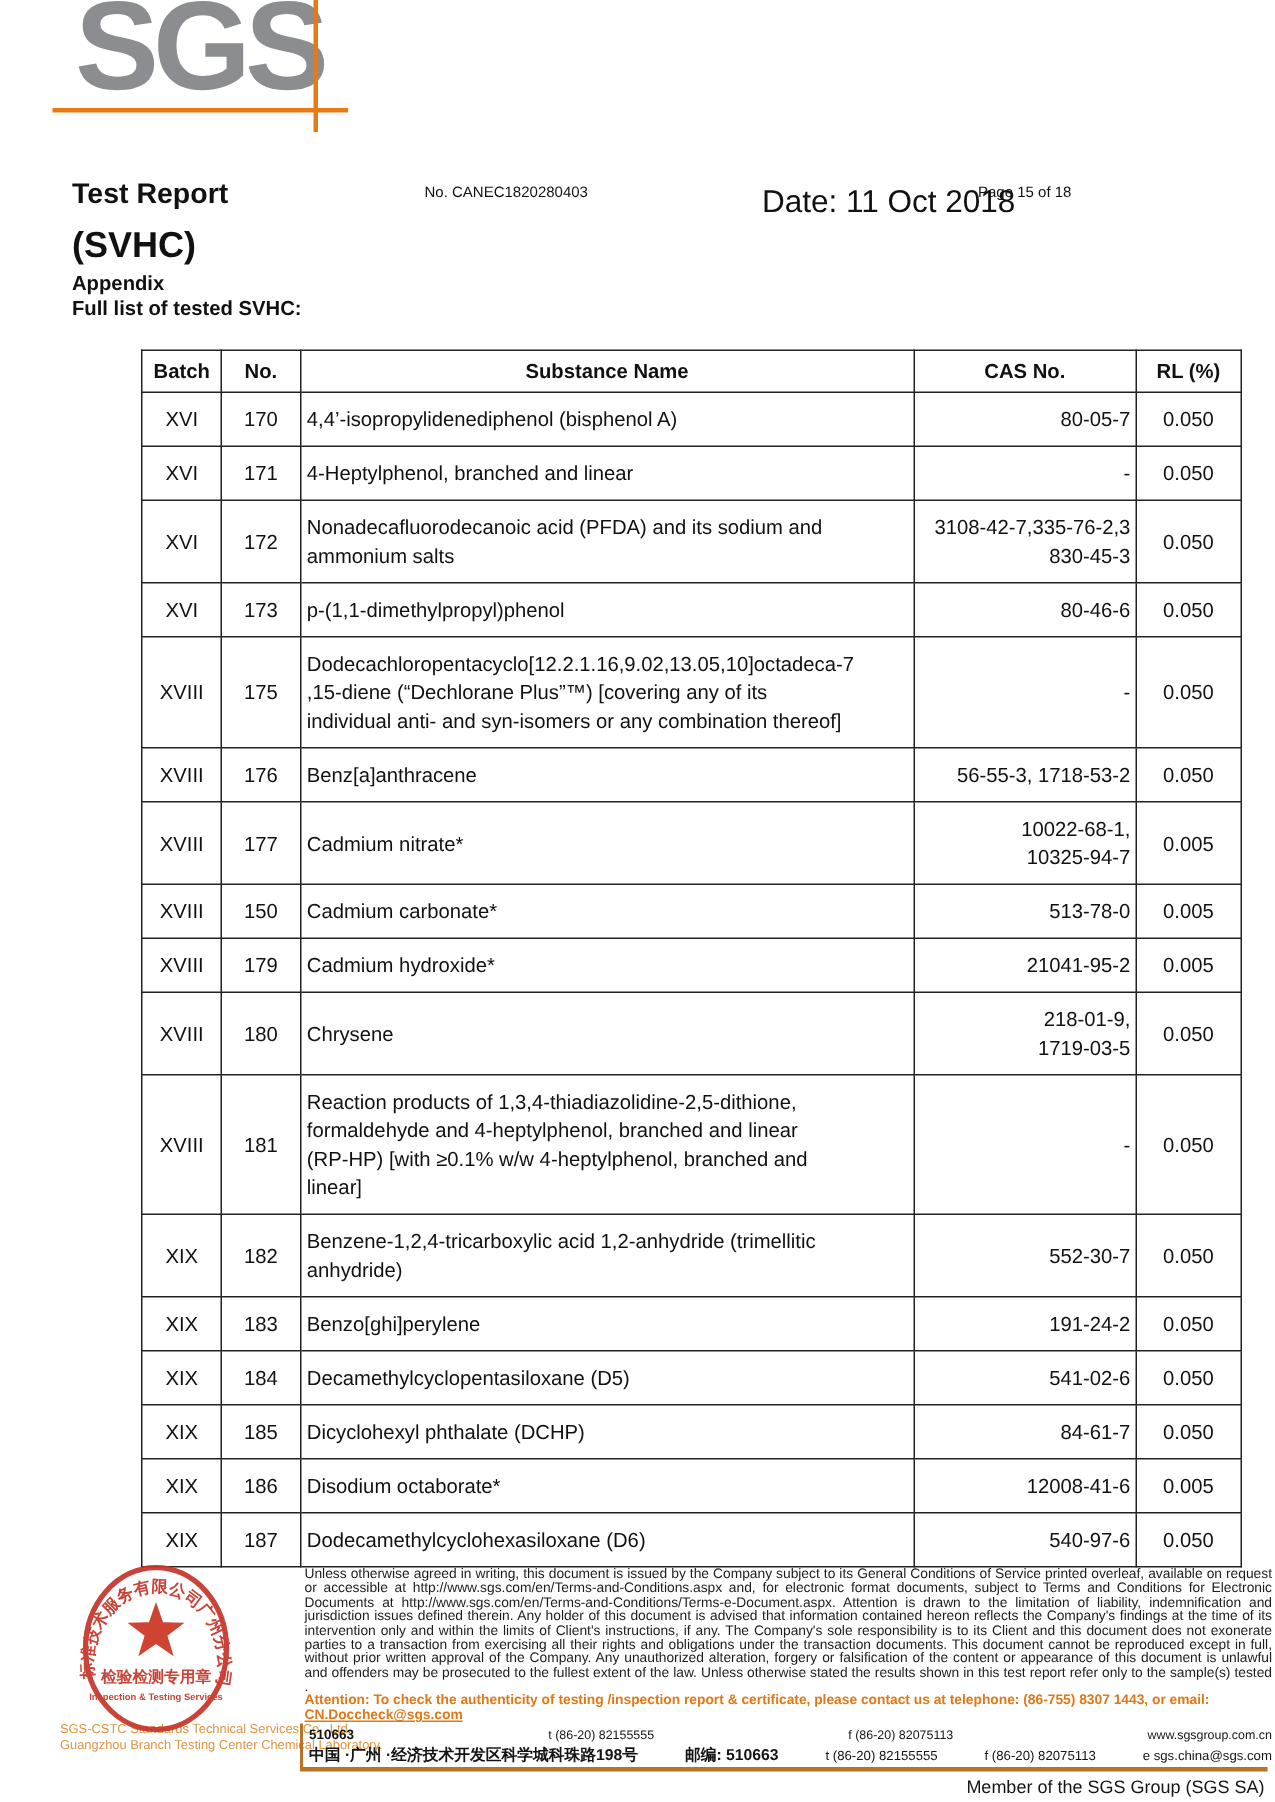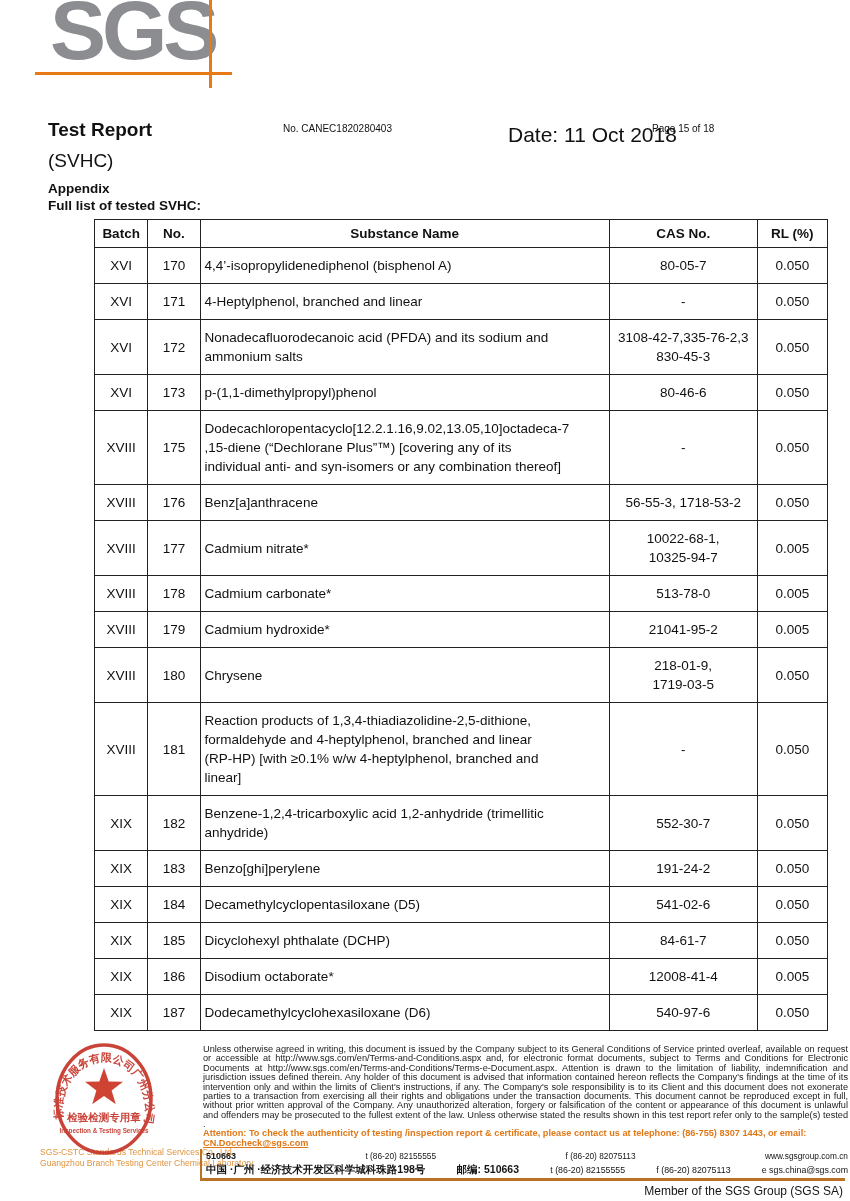--- a/index.html
+++ b/index.html
@@ -6,35 +6,35 @@
   body{width:850px;height:1201px;position:relative;font-family:"Liberation Sans",sans-serif;color:#111;}
   .abs{position:absolute;}
 
   
   .logo-text{left:50px;top:-12px;font-size:84px;font-weight:bold;letter-spacing:-4px;color:#8b8d90;line-height:1;}
   .logo-hline{left:35px;top:72px;width:197px;height:3px;background:#e87a16;}
   .logo-vline{left:209px;top:0;width:3px;height:88px;background:#e87a16;}
 
   
   .title{left:48px;top:119px;font-size:19px;font-weight:bold;}
-  .subtitle{left:48px;top:150px;font-size:19px;font-weight:normal;}
+  .subtitle{left:48px;top:150px;font-size:24px;font-weight:bold;}
   .report-no{left:283px;top:123px;font-size:10px;}
   .report-date{left:508px;top:123px;font-size:21px;}
   .report-page{left:652px;top:123px;font-size:10px;}
   .appendix{left:48px;top:181px;font-size:13.5px;font-weight:bold;}
   .list-title{left:48px;top:198px;font-size:13.5px;font-weight:bold;}
 
   
-  .svhc-table{left:53px;top:219px;padding-left:41px;}
+  .svhc-table{left:53px;top:233px;padding-left:41px;}
   table{border-collapse:collapse;table-layout:fixed;width:734px;}
   th,td{border:1.6px solid #222;font-size:13.5px;line-height:19px;text-align:center;vertical-align:middle;color:#111;}
   th{font-weight:bold;padding:4px 2px;}
   td{padding:8px 3px;}
   td.c-sub{text-align:left;white-space:pre-line;padding-left:4px;padding-right:4px;}
-  td.c-cas{white-space:pre-line;}
+  td.c-cas{white-space:pre-line;text-align:right;}
 
   
   .legal{left:203px;top:1045px;width:645px;font-size:9.2px;line-height:9.4px;text-align:justify;color:#1c1c1c;}
   .attention{left:203px;top:1128px;width:645px;font-size:9.2px;line-height:10px;font-weight:bold;color:#e07818;}
   .attention .email{text-decoration:underline;}
   .addr-vline{left:200px;top:1149px;width:2px;height:31px;background:#b97226;}
   .addr-row1{left:206px;top:1151px;width:642px;font-size:8.3px;display:flex;justify-content:space-between;align-items:baseline;color:#141414;}
   .addr-row1 .b{font-weight:bold;font-size:9px;}
   .addr-row2{left:206px;top:1163px;width:642px;font-size:8.8px;display:flex;justify-content:space-between;align-items:baseline;color:#141414;}
   .addr-row2 .cnt{font-weight:bold;font-size:10.5px;}
@@ -129,21 +129,21 @@
           <tr>
             <td class="c-batch">XVIII</td>
             <td class="c-no">177</td>
             <td class="c-sub">Cadmium nitrate*</td>
             <td class="c-cas">10022-68-1,
 10325-94-7</td>
             <td class="c-rl">0.005</td>
           </tr>
           <tr>
             <td class="c-batch">XVIII</td>
-            <td class="c-no">178</td>
+            <td class="c-no">150</td>
             <td class="c-sub">Cadmium carbonate*</td>
             <td class="c-cas">513-78-0</td>
             <td class="c-rl">0.005</td>
           </tr>
           <tr>
             <td class="c-batch">XVIII</td>
             <td class="c-no">179</td>
             <td class="c-sub">Cadmium hydroxide*</td>
             <td class="c-cas">21041-95-2</td>
             <td class="c-rl">0.005</td>
@@ -192,21 +192,21 @@
             <td class="c-batch">XIX</td>
             <td class="c-no">185</td>
             <td class="c-sub">Dicyclohexyl phthalate (DCHP)</td>
             <td class="c-cas">84-61-7</td>
             <td class="c-rl">0.050</td>
           </tr>
           <tr>
             <td class="c-batch">XIX</td>
             <td class="c-no">186</td>
             <td class="c-sub">Disodium octaborate*</td>
-            <td class="c-cas">12008-41-4</td>
+            <td class="c-cas">12008-41-6</td>
             <td class="c-rl">0.005</td>
           </tr>
           <tr>
             <td class="c-batch">XIX</td>
             <td class="c-no">187</td>
             <td class="c-sub">Dodecamethylcyclohexasiloxane (D6)</td>
             <td class="c-cas">540-97-6</td>
             <td class="c-rl">0.050</td>
           </tr>
         </tbody>

